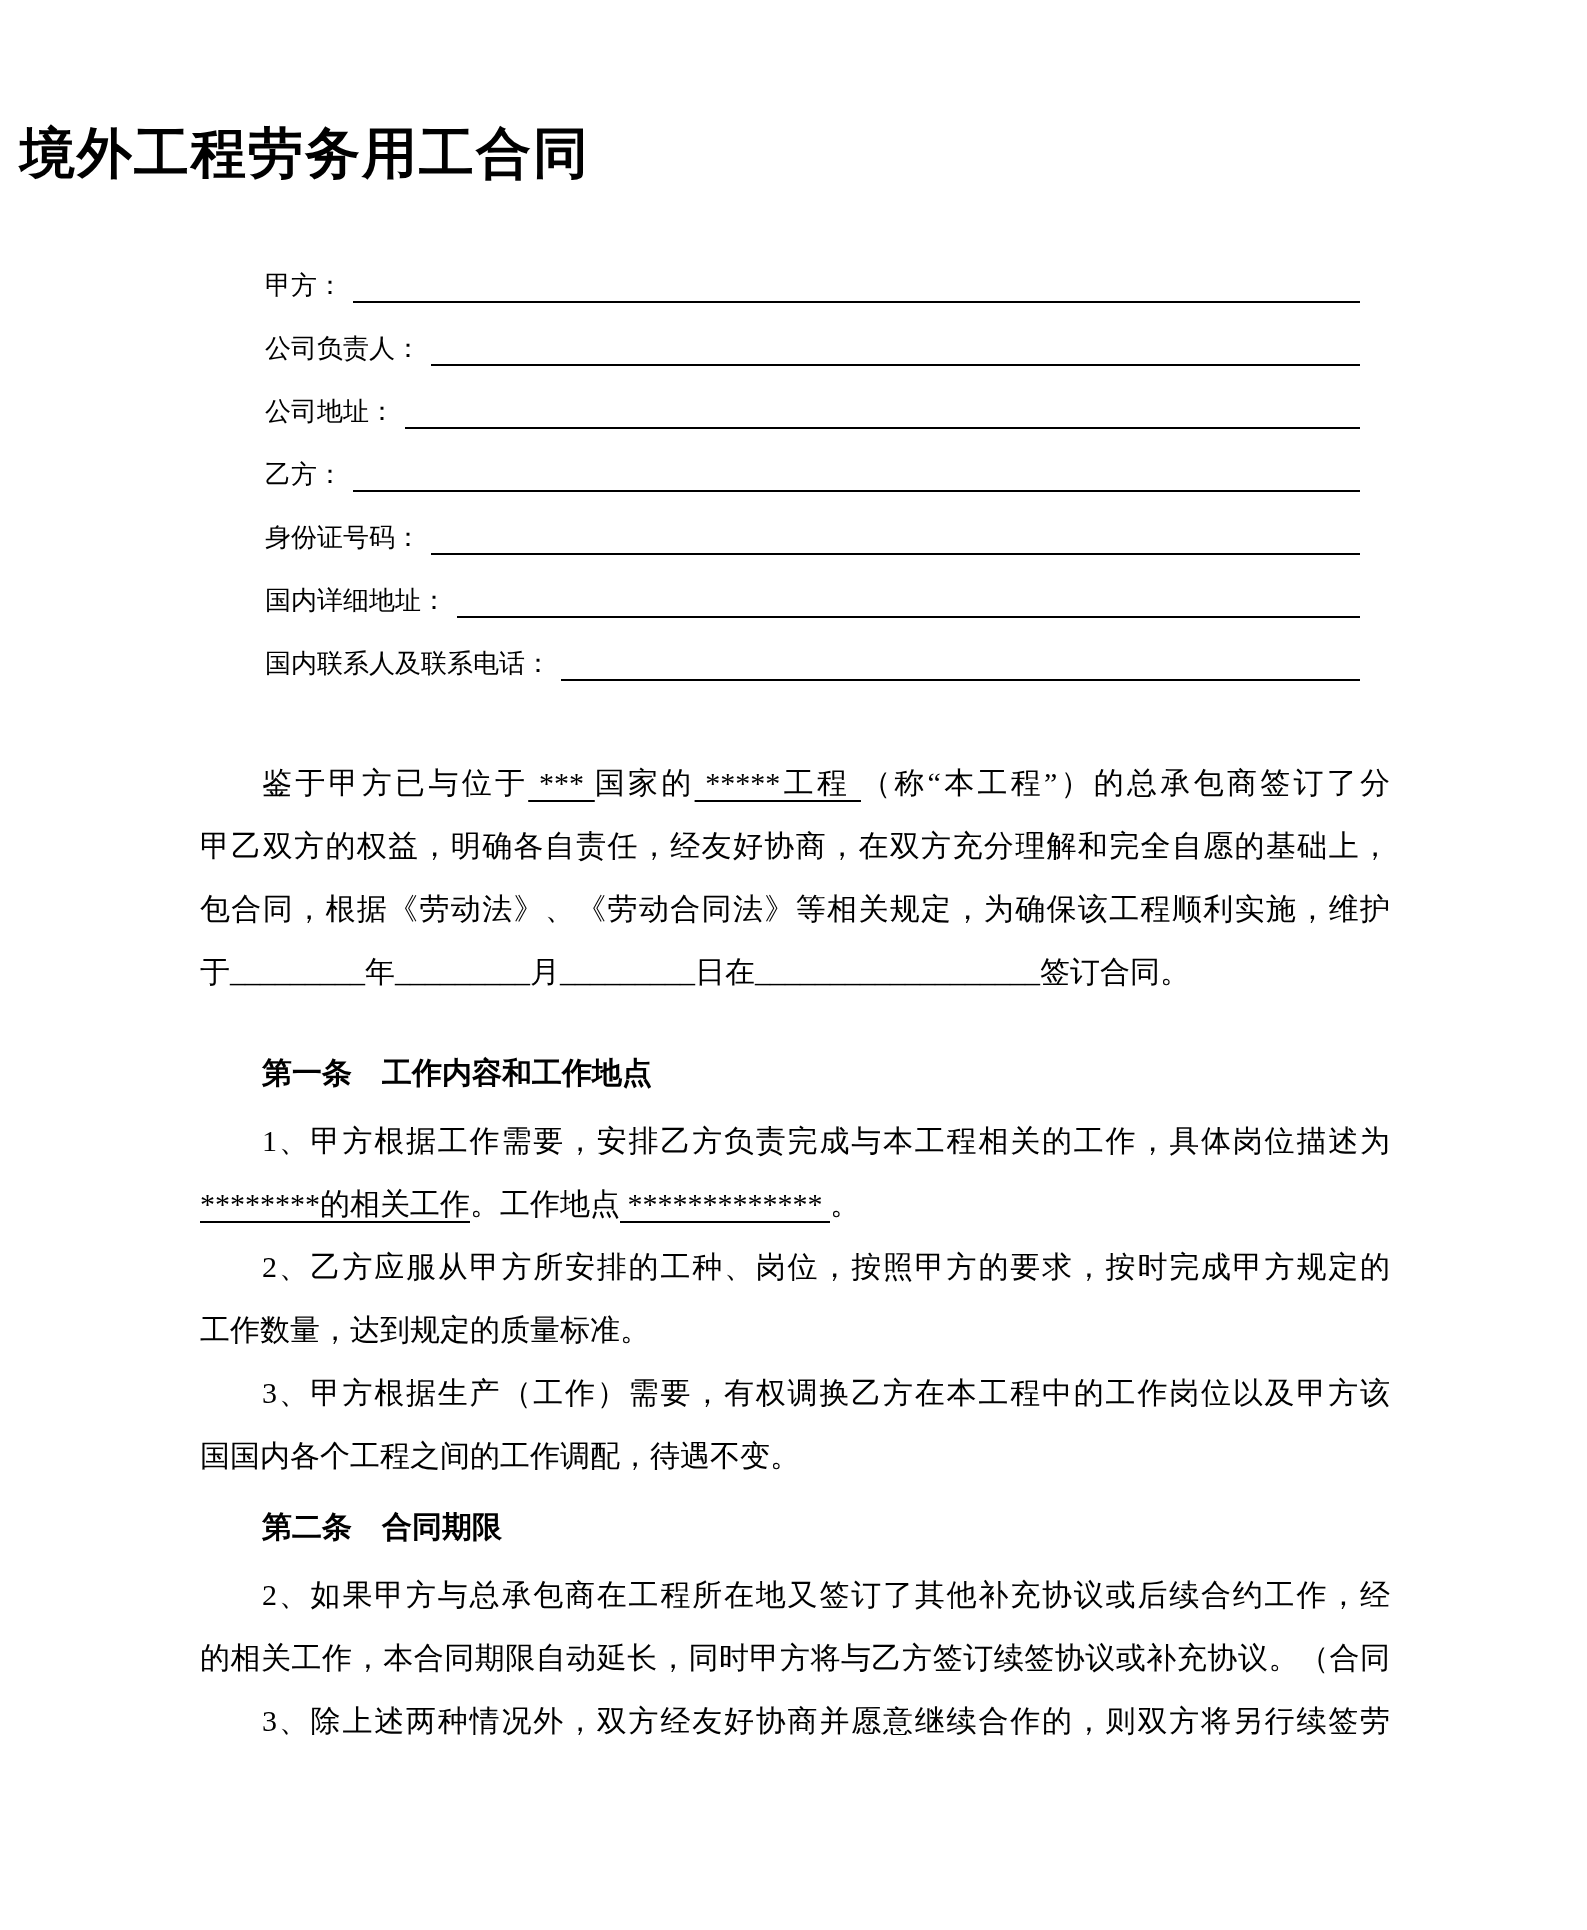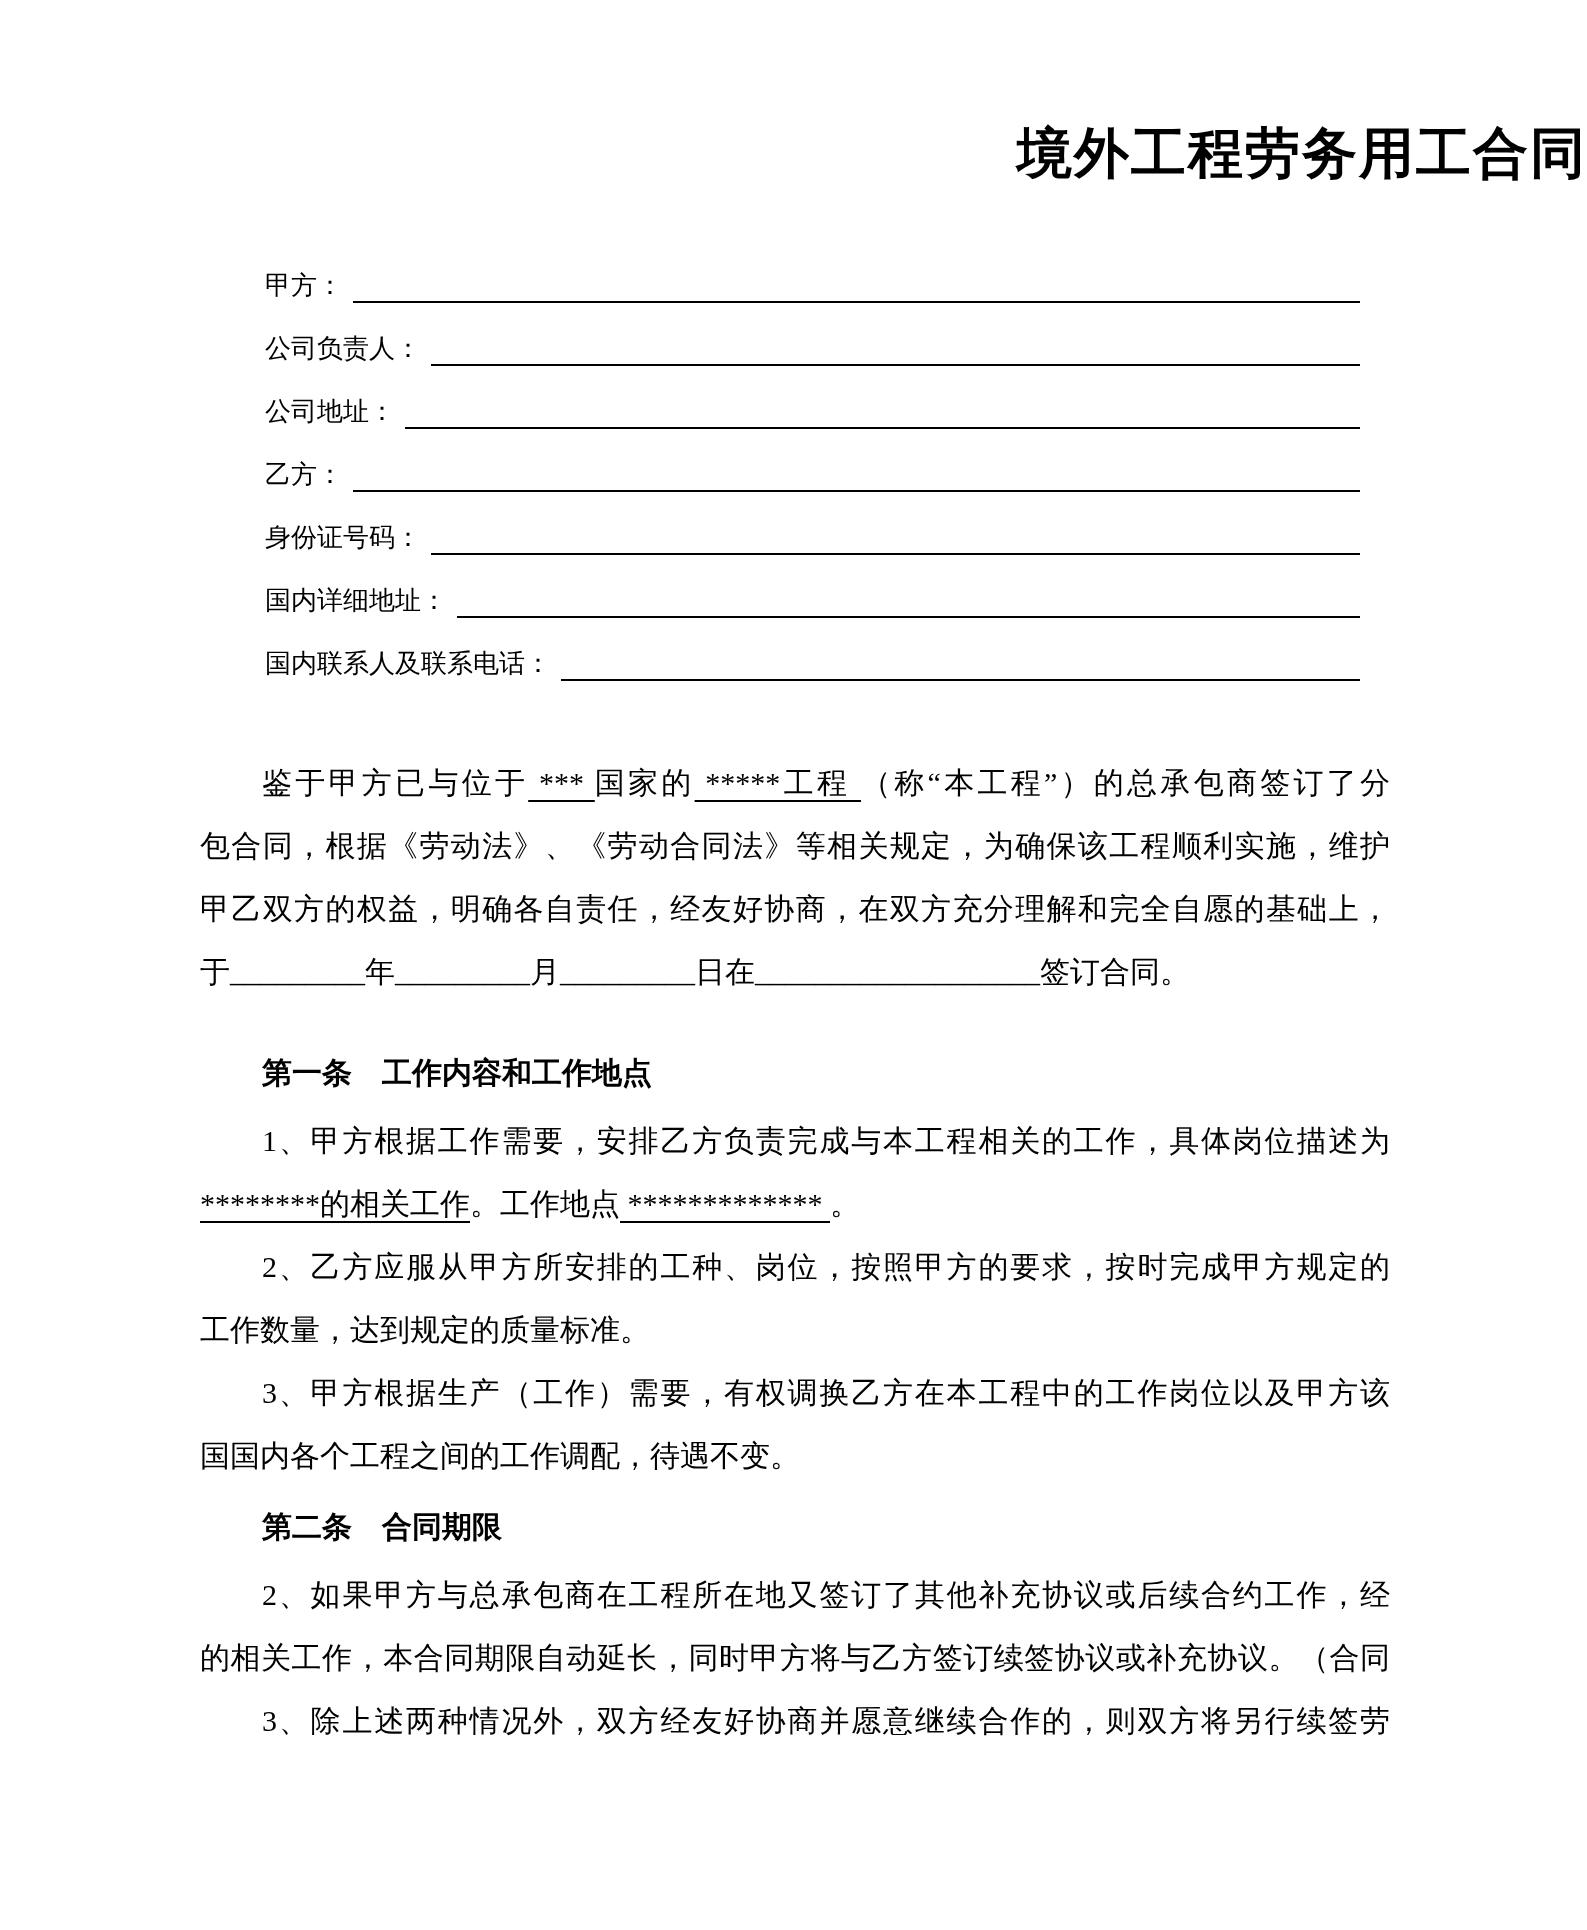--- a/index.html
+++ b/index.html
@@ -18,22 +18,23 @@
     position: relative;
     width: 1587px;
     height: 1930px;
     background: #ffffff;
   }
   .title {
     margin: 118px 0 0 0;
     font-size: 55px;
     font-weight: bold;
     line-height: 72px;
-    text-align: right;
+    text-align: left;
     letter-spacing: 2px;
+    padding-left: 20px;
   }
   .form {
     margin: 64px 0 0 265px;
     width: 1095px;
   }
   .frow {
     display: flex;
     height: 63px;
     font-size: 26px;
   }
@@ -99,22 +100,22 @@
       </div>
       <div class="frow">
         <span class="lbl">国内联系人及联系电话：</span>
         <span class="rule"></span>
       </div>
     </div>
 
   <div class="content" id="content">
       <div class="para intro" style="margin-top: 56px;">
         <div class="line first just"><span>鉴于甲方已与位于</span><span class="u"> *** </span><span>国家的</span><span class="u"> *****工程 </span><span>（称“本工程”）的总承包商签订了分</span></div>
+        <div class="line just"><span>甲乙双方的权益，明确各自责任，经友好协商，在双方充分理解和完全自愿的基础上，</span></div>
         <div class="line just"><span>包合同，根据《劳动法》、《劳动合同法》等相关规定，为确保该工程顺利实施，维护</span></div>
-        <div class="line just"><span>甲乙双方的权益，明确各自责任，经友好协商，在双方充分理解和完全自愿的基础上，</span></div>
         <div class="line"><span>于_________年_________月_________日在___________________签订合同。</span></div>
       </div>
       <div class="para heading" style="margin-top: 38px; margin-bottom: 5px;">
         <div class="line first"><span>第一条　工作内容和工作地点</span></div>
       </div>
       <div class="para item">
         <div class="line first just"><span>1、甲方根据工作需要，安排乙方负责完成与本工程相关的工作，具体岗位描述为</span></div>
         <div class="line"><span class="u">********的相关工作</span><span>。工作地点</span><span class="u"> ************* </span><span>。</span></div>
       </div>
       <div class="para item">

